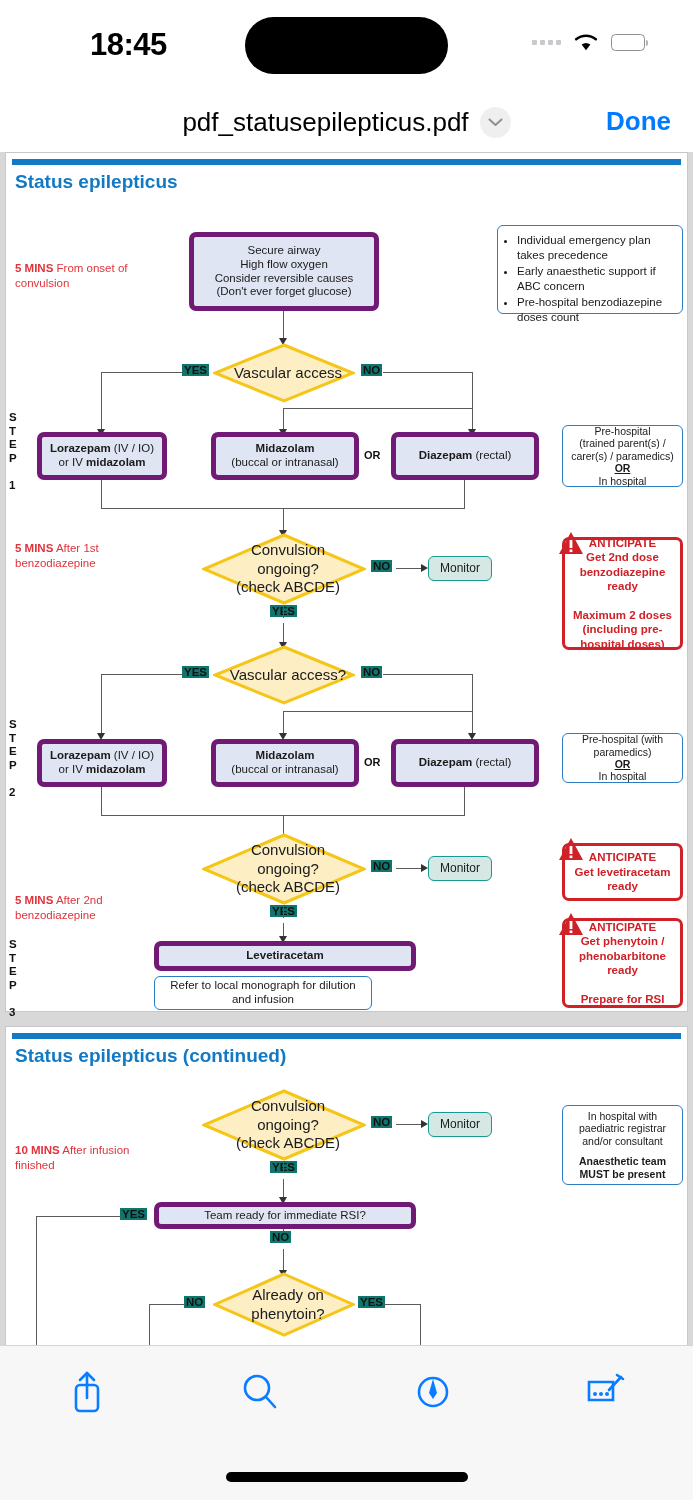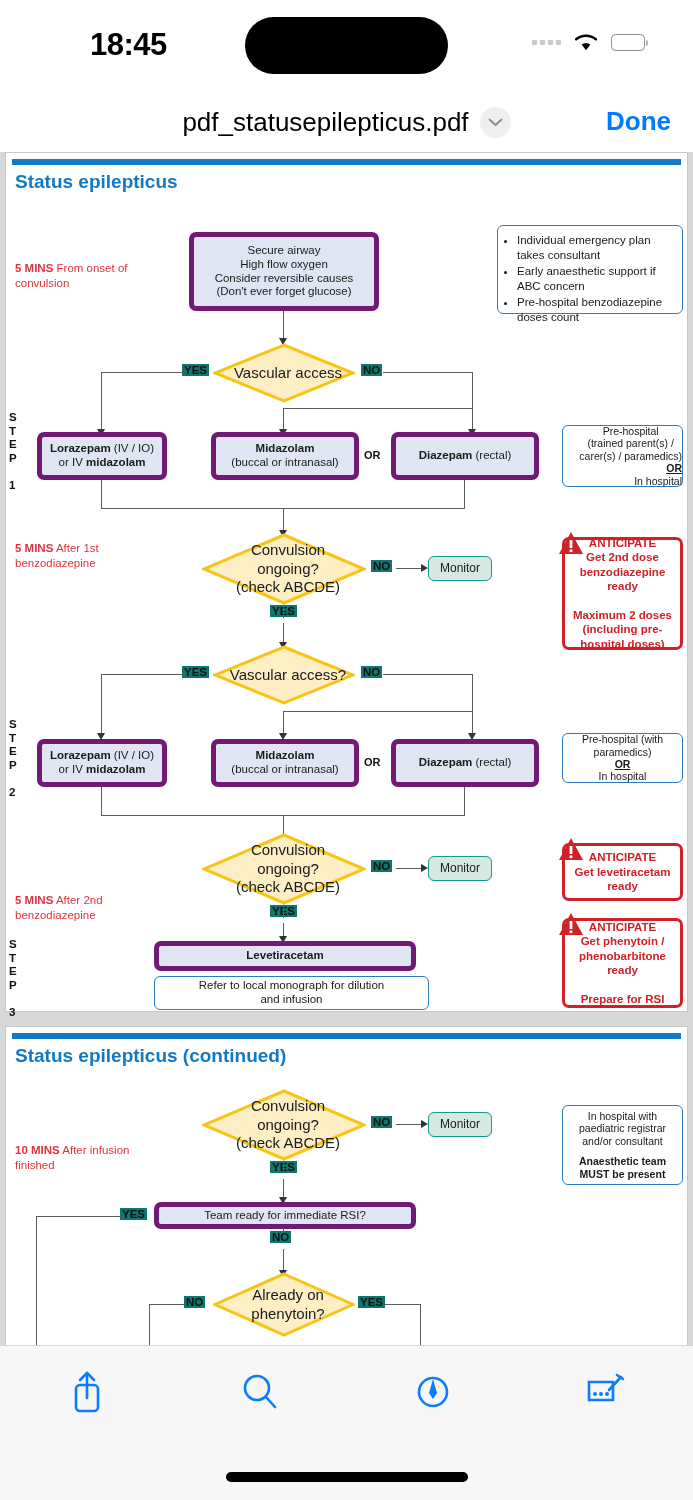--- a/index.html
+++ b/index.html
@@ -227,21 +227,21 @@
 
     <div class="node box-blue" style="left:183px; top:79px; width:190px; height:79px;">
       <span style="white-space:pre-line;">Secure airway
 High flow oxygen
 Consider reversible causes
 (Don't ever forget glucose)</span>
     </div>
 
     <div class="box-white bullets" style="left:491px; top:72px; width:186px; height:89px;">
       <ul>
-        <li>Individual emergency plan takes consultant</li>
+        <li>Individual emergency plan takes precedence</li>
         <li>Early anaesthetic support if ABC concern</li>
         <li>Pre-hospital benzodiazepine doses count</li>
       </ul>
     </div>
 
     <div class="ln v" style="left:277px; top:158px; height:30px;"></div>
     <div class="arrowhead" style="left:273px; top:185px;"></div>
 
     <div class="diamond-wrap" style="left:207px; top:190px; width:142px; height:60px;">
       <svg width="142" height="60" viewBox="0 0 142 60">
@@ -268,21 +268,21 @@
       <div><span>or IV </span><b>midazolam</b></div>
     </div>
     <div class="node box-blue" style="left:205px; top:279px; width:148px; height:48px; flex-direction:column;">
       <div><b>Midazolam</b></div>
       <div>(buccal or intranasal)</div>
     </div>
     <div class="or-lbl" style="left:358px; top:296px;">OR</div>
     <div class="node box-blue" style="left:385px; top:279px; width:148px; height:48px;">
       <div><b>Diazepam</b><span> (rectal)</span></div>
     </div>
-    <div class="node box-white" style="left:556px; top:272px; width:121px; height:62px; flex-direction:column; font-size:10.5px;align-items:flex-end;">
+    <div class="node box-white" style="left:556px; top:272px; width:121px; height:62px; flex-direction:column; font-size:10.5px;">
       <div style="white-space:pre-line; text-align:center;">Pre-hospital
 (trained parent(s) /
 carer(s) / paramedics)</div>
       <div style="text-decoration:underline; font-weight:700;">OR</div>
       <div>In hospital</div>
     </div>
 
     <div class="ln v" style="left:95px; top:327px; height:29px;"></div>
     <div class="ln v" style="left:458px; top:327px; height:29px;"></div>
     <div class="ln h" style="left:95px; top:355px; width:364px;"></div>
@@ -412,21 +412,21 @@
 Prepare for RSI</span>
     </div>
 
     <div class="ln v" style="left:277px; top:752px; height:13px;"></div>
     <div class="ln v" style="left:277px; top:770px; height:16px;"></div>
     <div class="arrowhead" style="left:273px; top:783px;"></div>
 
     <div class="node box-blue" style="left:148px; top:788px; width:262px; height:30px;">
       <b>Levetiracetam</b>
     </div>
-    <div class="node box-white" style="left:148px; top:823px; width:275px; height:34px;">
+    <div class="node box-white" style="left:148px; top:823px; width:218px; height:34px;">
       <span style="white-space:pre-line;">Refer to local monograph for dilution
 and infusion</span>
     </div>
   </div>
 
   <div class="pdf-page" id="page2">
     <div class="page-topbar"></div>
     <div class="page-title">Status epilepticus (continued)</div>
 
     <div class="mins" style="left:9px; top:116px; width:120px;">

